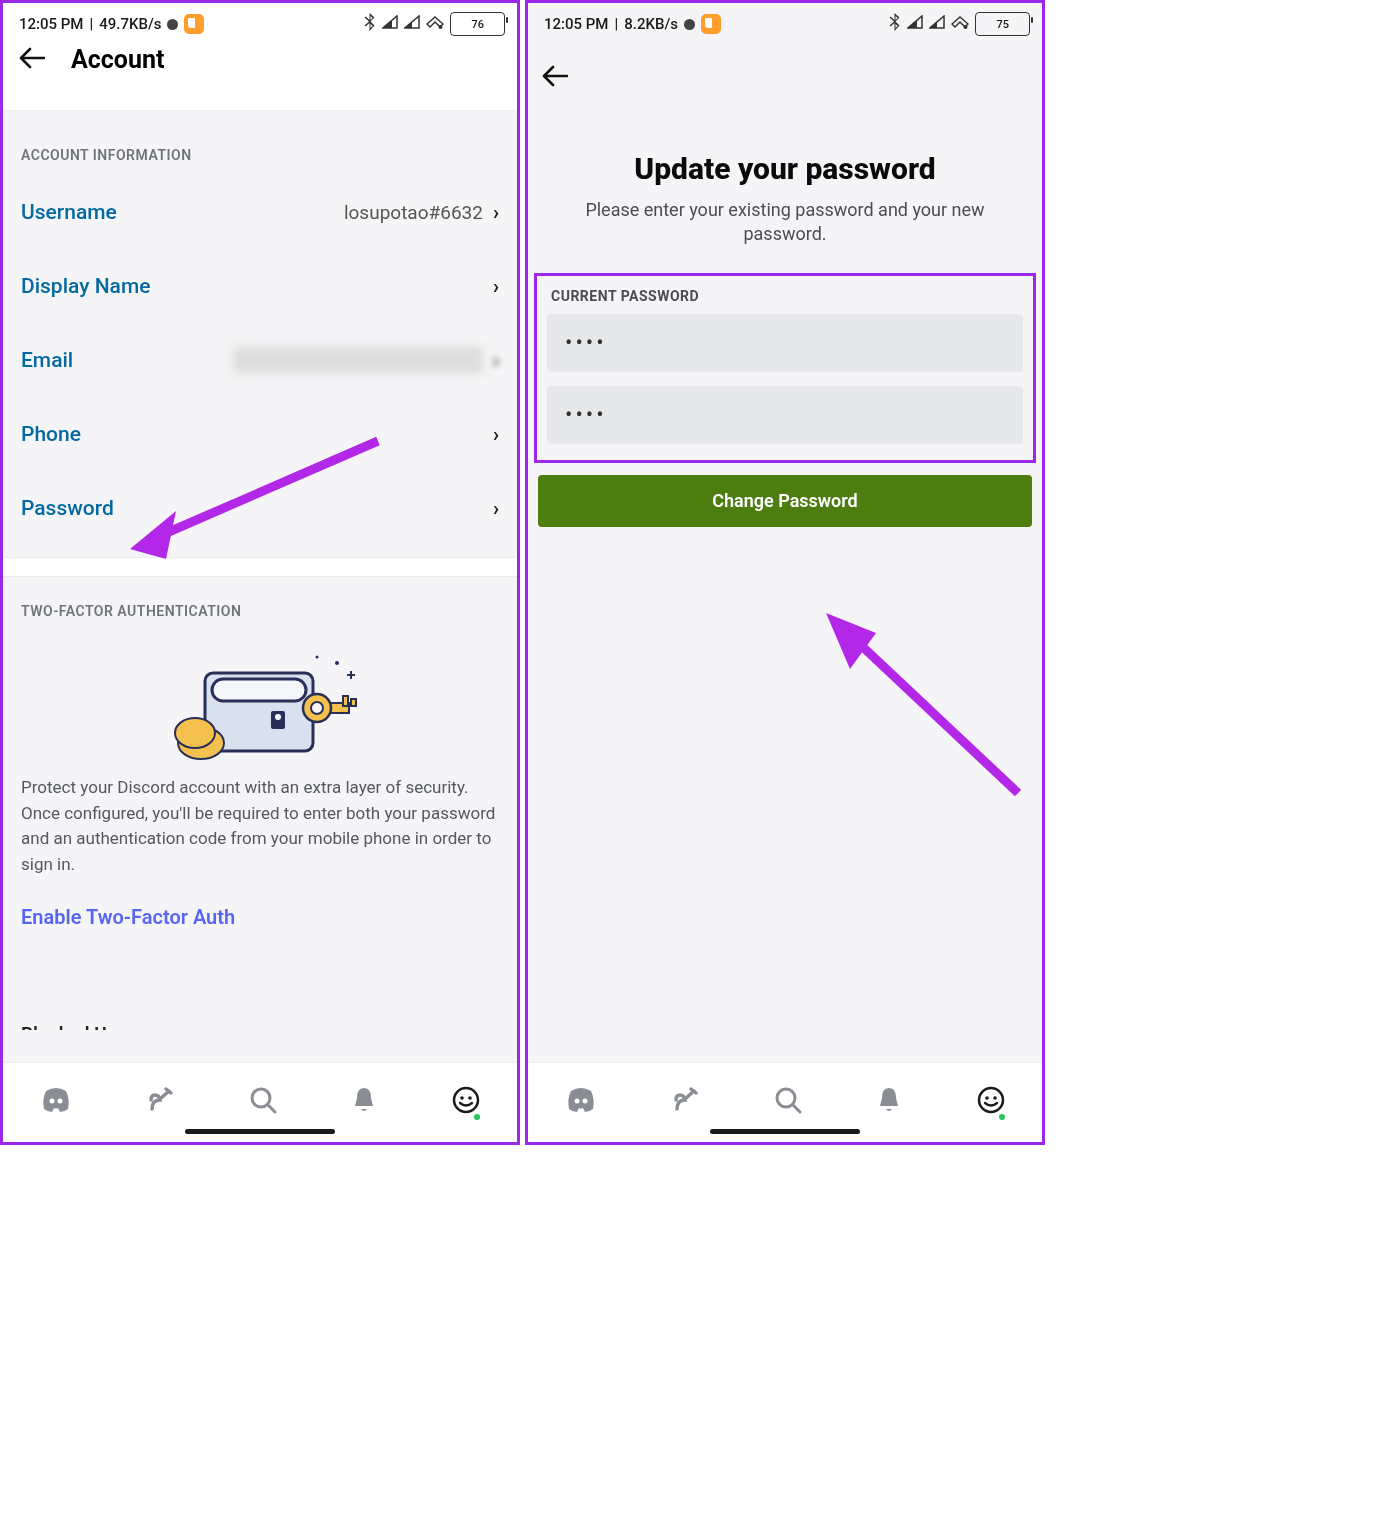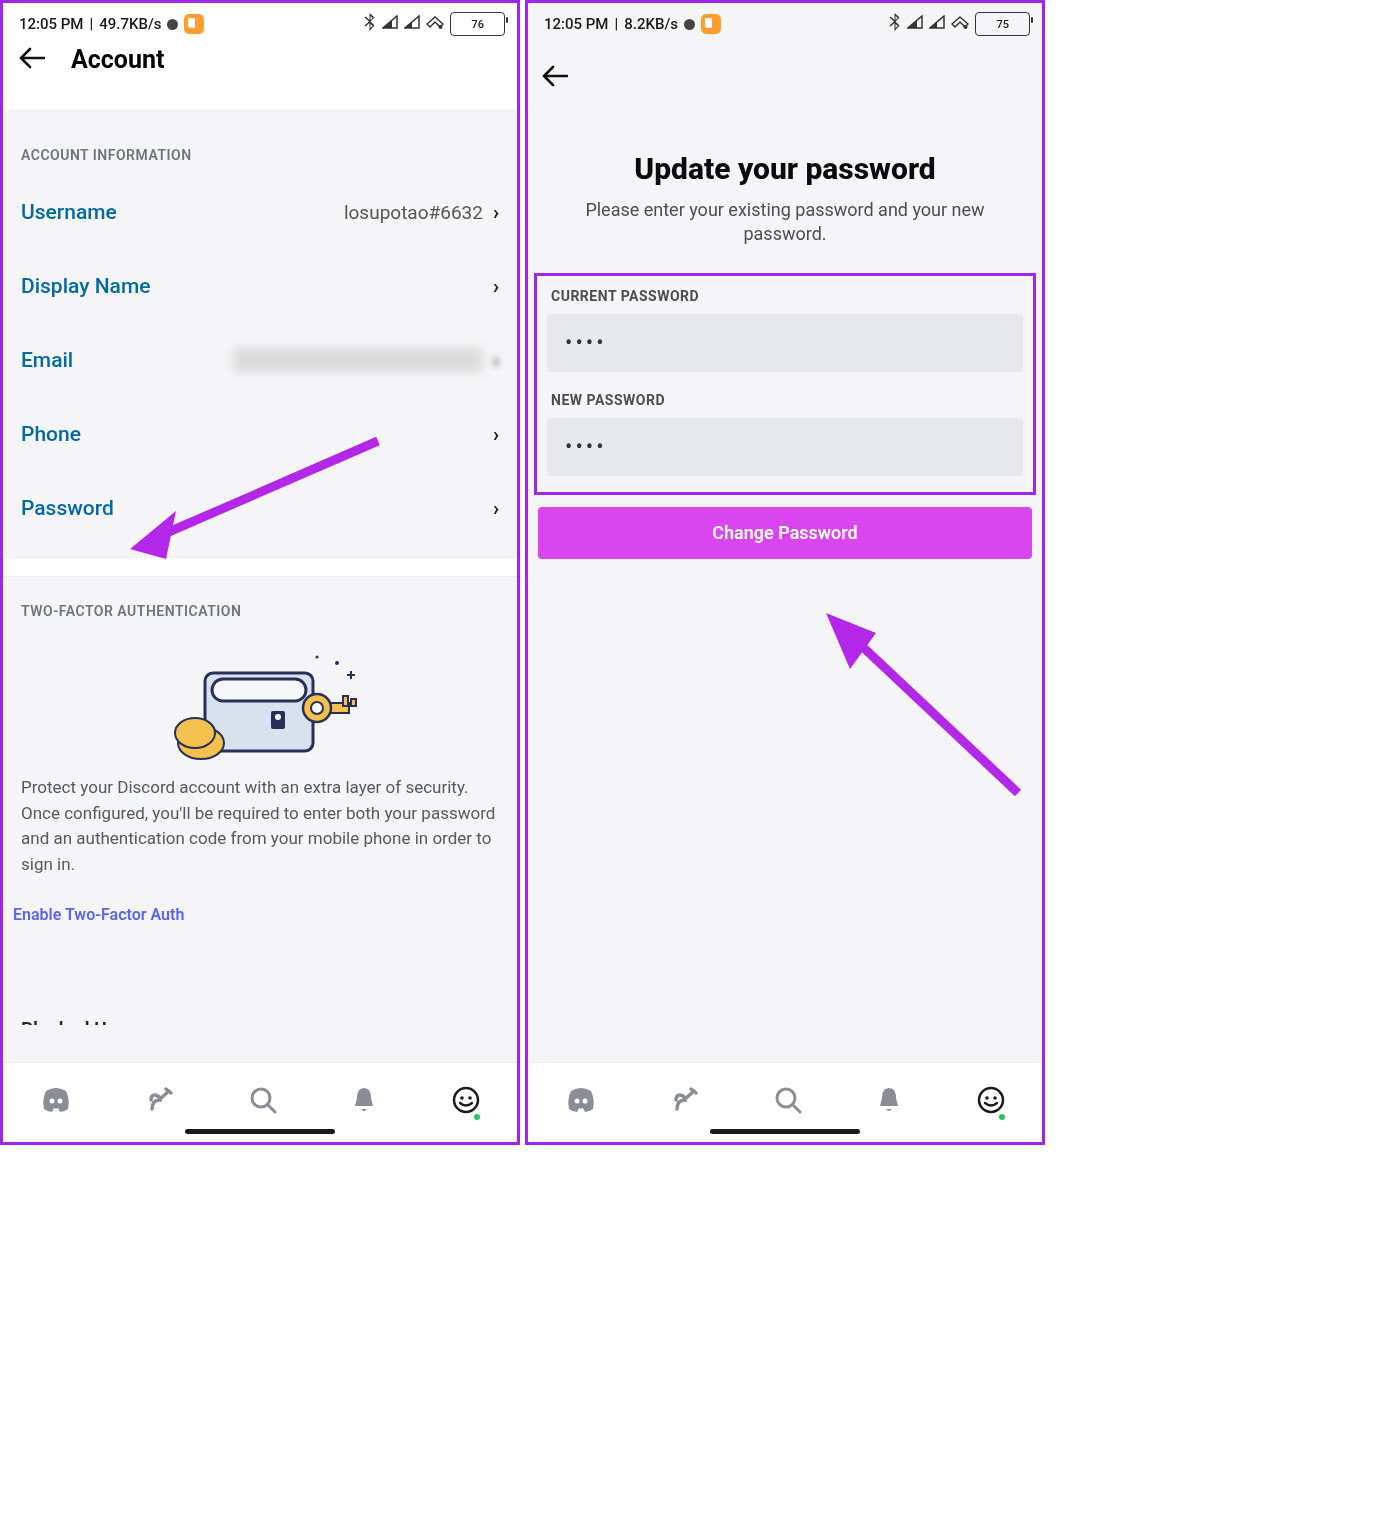--- a/index.html
+++ b/index.html
@@ -51,38 +51,38 @@
     height:62px; padding:0 18px; background:#f5f5f7;
   }
   .row + .row{margin-top:12px;}
   .row-label{font-size:21px;font-weight:500;color:#0369a1;}
   .row-right{display:flex;align-items:center;gap:10px;}
   .row-value{font-size:19px;color:#555;text-align:center;}
   .chevron{color:#222;font-size:20px;font-weight:700;}
   .email-blur{width:250px;height:26px;background:#dcdcdc;border-radius:4px;filter:blur(5px);}
   .divider{height:20px;background:#fff;border-top:1px solid #ececec;border-bottom:1px solid #ececec;}
   .twofa-desc{font-size:17px;line-height:1.5;color:#55595e;padding:6px 18px 18px;}
-  .twofa-link{font-size:16px;font-weight:600;color:#5765f2;padding:10px 10px 34px;}
+  .twofa-link{font-size:20px;font-weight:600;color:#5765f2;padding:10px 18px 34px;}
   .illus{display:flex;justify-content:center;padding:14px 0 8px;}
   .blocked{padding:0 18px;font-size:19px;font-weight:600;}
 
   .nav{position:absolute;bottom:0;left:0;right:0;height:80px;background:#fff;display:flex;align-items:center;justify-content:space-around;border-top:1px solid #eee;}
   .nav-item{color:#8a8e94;font-size:24px;position:relative;}
   .face-icon{position:relative;}
   .face-dot{position:absolute;right:-2px;bottom:-2px;width:10px;height:10px;background:#22c55e;border-radius:50%;border:2px solid #fff;}
   .home-handle{position:absolute;bottom:8px;left:50%;transform:translateX(-50%);width:150px;height:5px;background:#1a1a1a;border-radius:3px;}
 
   
   .header2{height:66px;display:flex;align-items:center;padding:0 14px;}
   .up-title{font-size:30px;font-weight:800;text-align:center;padding:40px 10px 12px;color:#0b0b0d;}
   .up-sub{font-size:18px;text-align:center;color:#4a4d52;padding:0 30px 26px;line-height:1.35;}
   .form-box{border:3px solid #9c27e8;margin:0 6px;padding:6px 6px 10px;}
   .field-label{font-size:14px;font-weight:700;letter-spacing:.5px;color:#4a4d52;padding:6px 8px 10px;}
   .field{margin:0 4px 14px;height:58px;background:#e7e8ea;border-radius:4px;display:flex;align-items:center;padding:0 18px;color:#333;font-size:22px;letter-spacing:3px;}
-  .change-btn{margin:12px 10px 0;height:52px;background:#d946ef;color:#fff;border-radius:4px;display:flex;align-items:center;justify-content:center;font-size:18px;font-weight:600;}
+  .change-btn{margin:12px 10px 0;height:52px;background:#4d7c0f;color:#fff;border-radius:4px;display:flex;align-items:center;justify-content:center;font-size:18px;font-weight:600;}
 
   
   .arrow-overlay{position:absolute;pointer-events:none;}
   svg.arrow{overflow:visible;}
 </style>
 </head>
 <body>
 
 <div class="wrap">
 
@@ -277,21 +277,20 @@
   </div>
 
   <div class="up-title">Update your password</div>
   <div class="up-sub">Please enter your existing password and your new password.</div>
 
   <div class="form-box">
     <div class="field-label">CURRENT PASSWORD</div>
     <div class="field">
           <span>••••</span>
         </div>
-    <div class="field-label">NEW PASSWORD</div>
     <div class="field" style="margin-bottom:6px;">
           <span>••••</span>
         </div>
   </div>
 
   <div class="change-btn">
         <span>Change Password</span>
       </div>
 
   <div class="arrow-overlay" style="left:280px;top:590px;">

